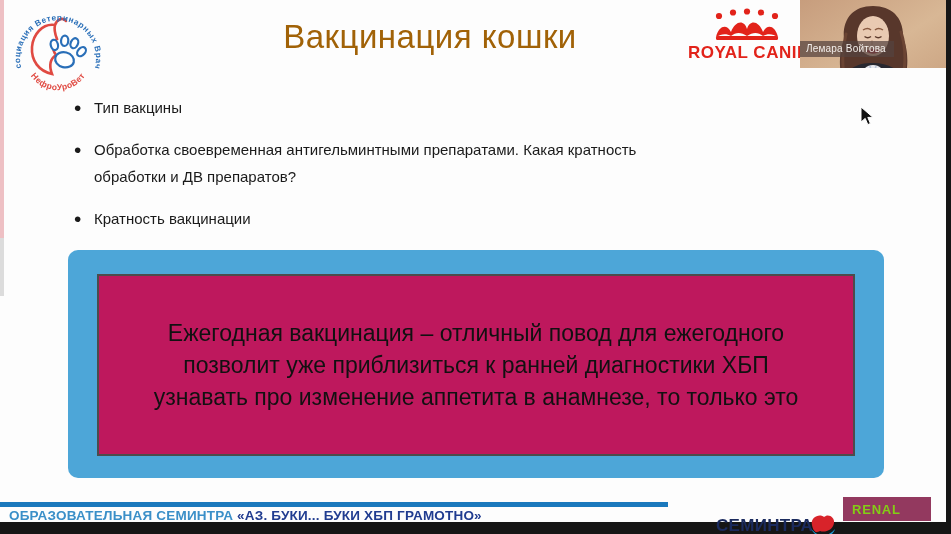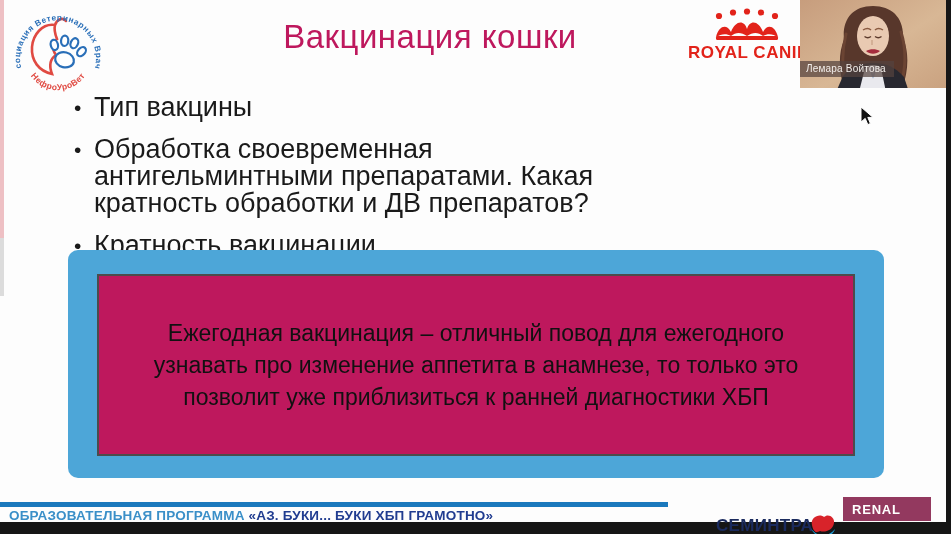--- a/index.html
+++ b/index.html
@@ -17,42 +17,42 @@
   .edge-strip-pink { position:absolute; left:0; top:0; width:4px; height:238px; background:#eec0c4; }
   .edge-strip-gray { position:absolute; left:0; top:238px; width:4px; height:58px; background:#dcdcdc; }
 
   
   .assoc-logo { position: absolute; left: 8px; top: 4px; width: 100px; height: 100px; }
 
   
   .slide-title {
     position: absolute; left: 160px; top: 18px; width: 540px;
     text-align: center;
-    font-size: 33px; color: #be185d;
+    font-size: 33px; color: #a16207;
     letter-spacing: 0.5px;
   }
 
   
   .rc-logo { position: absolute; left: 688px; top: 8px; width: 118px; height: 58px; text-align: center; }
   .rc-crown { display: block; margin: 0 auto; }
   .rc-text {
     font-size: 17px; font-weight: bold; color: #e2231a;
     letter-spacing: 0.5px; white-space: nowrap; margin-top: 1px;
   }
 
   
   .bullets {
     position: absolute; left: 72px; top: 94px; width: 640px;
     list-style: none;
   }
   .bullets li {
     position: relative;
     padding-left: 22px;
     margin-bottom: 15px;
-    font-size: 27px; line-height: 27px; color: #1a1a1a;
+    font-size: 15px; line-height: 27px; color: #1a1a1a;
     max-width: 585px;
   }
   .bullets li::before {
     content: "•";
     position: absolute; left: 2px; top: 0;
     font-size: 21px; color: #1a1a1a;
   }
 
   
   .callout-outer {
@@ -69,21 +69,21 @@
     display: flex; flex-direction: column; justify-content: center;
     text-align: center;
   }
   .callout-line {
     font-size: 23px; line-height: 32px; color: #111;
     white-space: nowrap;
   }
 
   
   .webcam {
-    position: absolute; left: 800px; top: 0; width: 146px; height: 88px;
+    position: absolute; left: 800px; top: 0; width: 146px; height: 68px;
     overflow: hidden; z-index: 5;
   }
   .webcam svg { display: block; }
   .cam-name {
     position: absolute; left: 0; bottom: 11px;
     padding: 2px 8px 3px 6px;
     background: rgba(84, 66, 62, 0.72);
     color: #f3eeea; font-size: 10px; letter-spacing: 0.2px;
     white-space: nowrap;
   }
@@ -106,21 +106,21 @@
   .footer-program .prefix { color: #3a8fc8; }
   .footer-program .name { color: #203c90; }
 
   .semintra { position: absolute; left: 716px; top: 516px; display: flex; align-items: flex-start; z-index: 5; }
   .semintra-text { font-size: 17px; font-weight: bold; color: #1b2b5e; letter-spacing: 0.3px; }
   .semintra-icon { margin-left: -6px; margin-top: -4px; }
 
   .renal-badge {
     position: absolute; left: 843px; top: 497px; width: 88px; height: 24px;
     background: #93395f;
-    color: #ffffff; font-size: 13px; font-weight: bold; letter-spacing: 0.8px;
+    color: #84cc16; font-size: 13px; font-weight: bold; letter-spacing: 0.8px;
     display: flex; align-items: center; padding-left: 9px;
     z-index: 5;
   }
 
   
   .cursor { position: absolute; left: 860px; top: 106px; z-index: 9; }
 </style>
 </head>
 <body>
 
@@ -178,22 +178,22 @@
 
   <ul class="bullets">
     <li>Тип вакцины</li>
     <li>Обработка своевременная антигельминтными препаратами. Какая кратность обработки и ДВ препаратов?</li>
     <li>Кратность вакцинации</li>
   </ul>
 
   <div class="callout-outer">
     <div class="callout-inner">
       <div class="callout-line">Ежегодная вакцинация – отличный  повод  для ежегодного</div>
+      <div class="callout-line">позволит уже  приблизиться к ранней диагностики ХБП</div>
       <div class="callout-line">узнавать  про изменение аппетита в анамнезе, то  только это</div>
-      <div class="callout-line">позволит уже  приблизиться к ранней диагностики ХБП</div>
     </div>
   </div>
 
   <div class="webcam">
     <svg width="146" height="92" viewBox="0 0 146 92">
       <defs>
         <linearGradient id="wallGrad" x1="0" y1="0" x2="1" y2="1">
           <stop offset="0" stop-color="#c79d7d"></stop>
           <stop offset="0.55" stop-color="#d8b795"></stop>
           <stop offset="1" stop-color="#c9a17f"></stop>
@@ -213,21 +213,21 @@
       <path d="M63,30 C66,28 69,28 71,30 M75,30 C77,28 80,28 83,30" stroke="#8a5a40" stroke-width="1.5" fill="none"></path>
       <path d="M64.5,36.5 C66.5,38 69,38 71,36.5 M75,36.5 C77,38 79.5,38 81.5,36.5" stroke="#5c3a2c" stroke-width="1.4" fill="none"></path>
       <path d="M72,40 L72,45" stroke="#c79e84" stroke-width="1.2" fill="none"></path>
       <path d="M66,51 C70,48.5 76,48.5 80,51 C76,54.5 70,54.5 66,51 Z" fill="#a52c3c"></path>
     </svg>
     <div class="cam-name">Лемара Войтова</div>
   </div>
 
   <div class="footer-line"></div>
   <div class="footer-program">
-    <span class="prefix">ОБРАЗОВАТЕЛЬНАЯ ПРОГРАММА </span><span class="name">«АЗ. БУКИ... БУКИ ХБП ГРАМОТНО»</span>
+    <span class="prefix">ОБРАЗОВАТЕЛЬНАЯ СЕМИНТРА </span><span class="name">«АЗ. БУКИ... БУКИ ХБП ГРАМОТНО»</span>
   </div>
 
   <div class="semintra">
     <span class="semintra-text">СЕМИНТРА</span>
     <svg class="semintra-icon" width="30" height="30" viewBox="0 0 30 30">
       <path d="M5,13 C3,5 13,1 17,5 C21,1 28,5 27,11 C26,18 18,21 13,19 C8,22 6,18 5,13 Z" fill="#d8232a"></path>
       <path d="M4,16 C9,25 21,26 28,17 C25,27 9,29 4,16 Z" fill="#1b9cd8"></path>
     </svg>
   </div>
 

